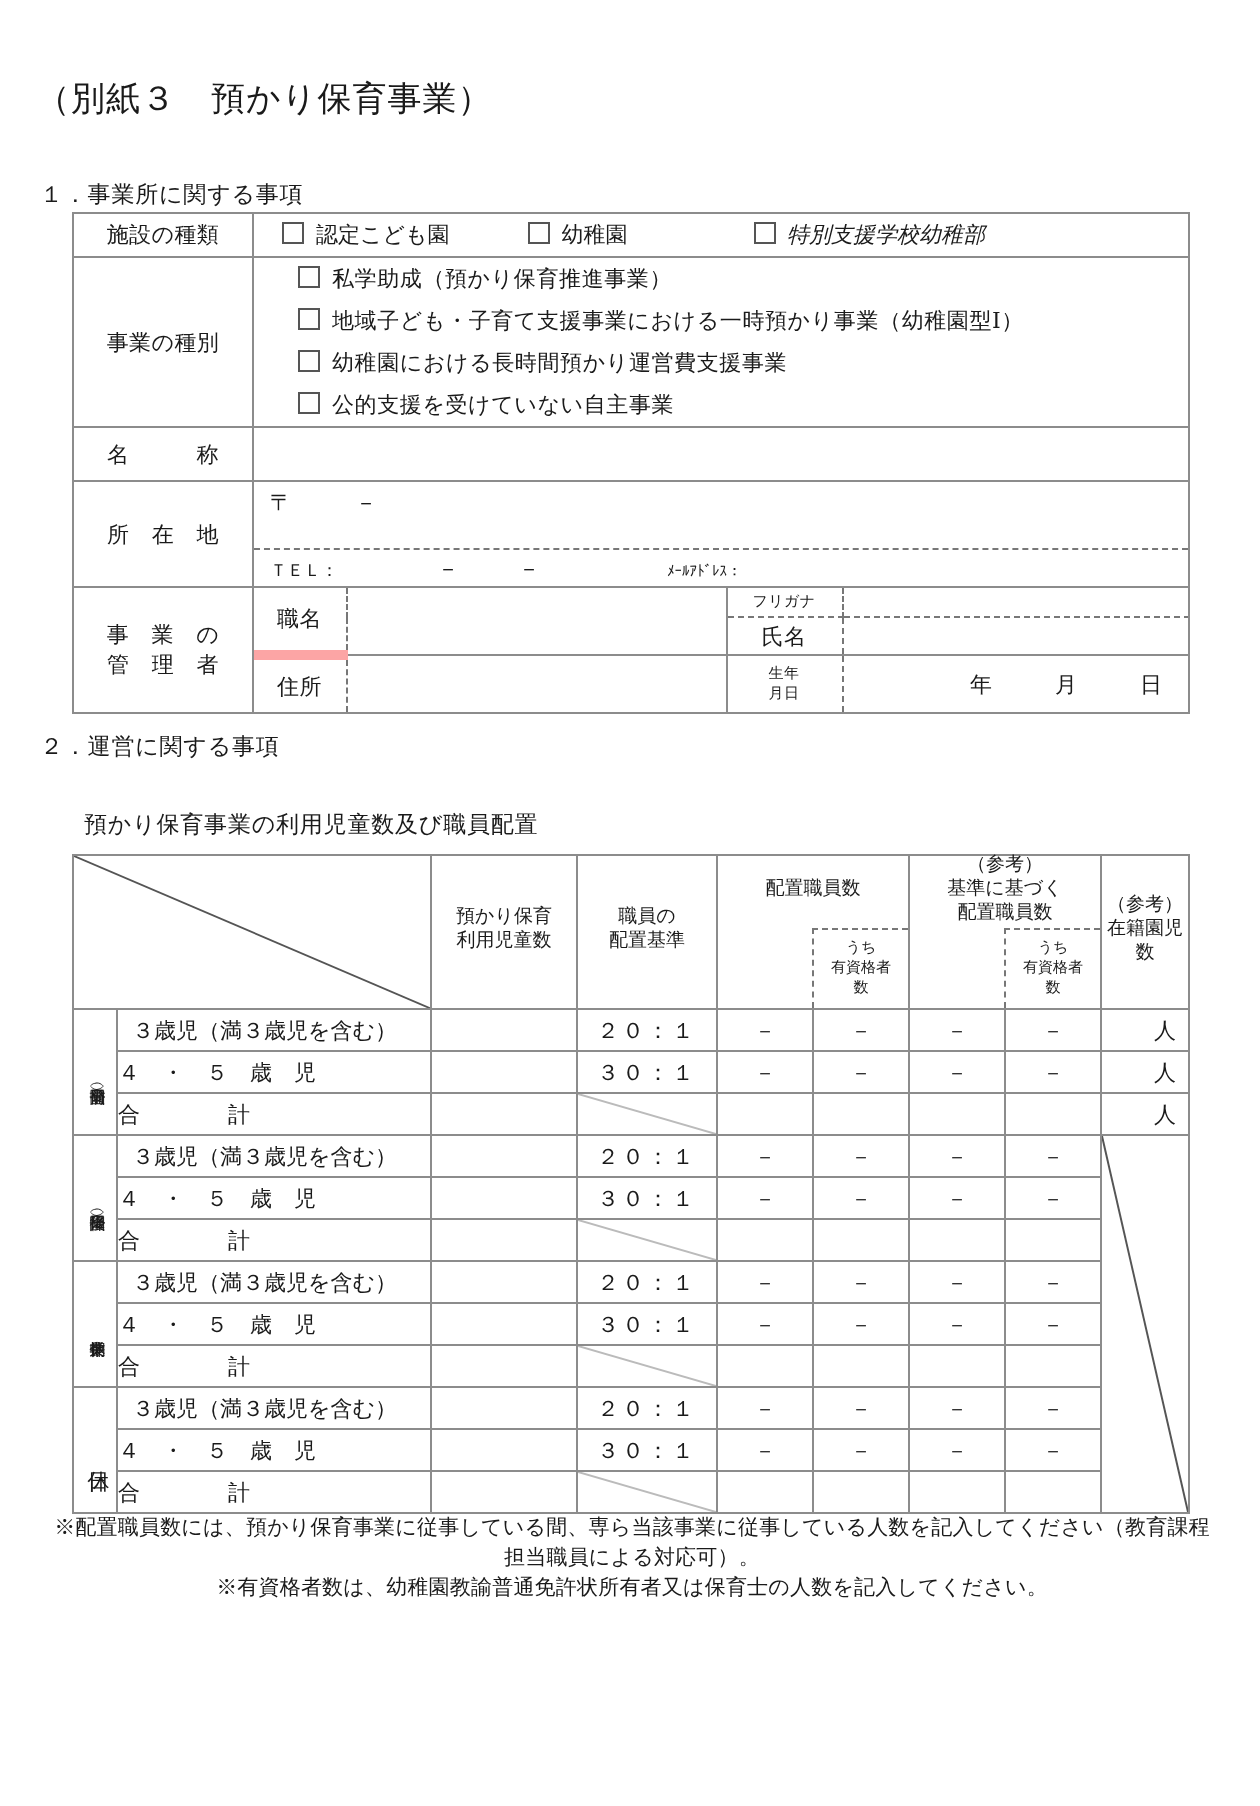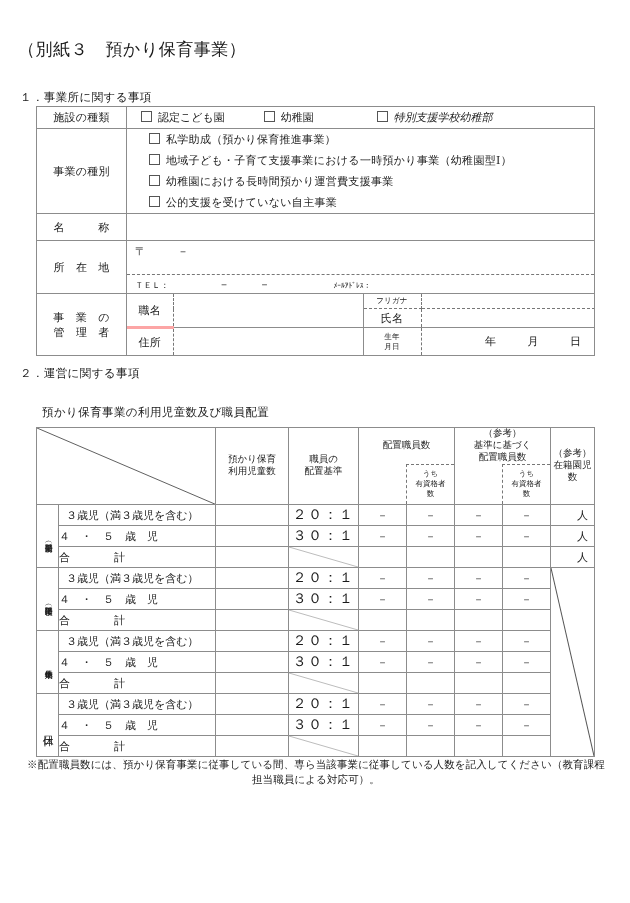--- a/index.html
+++ b/index.html
@@ -38,21 +38,21 @@
   .small{font-size:8.5px;}
   .tiny{font-size:7.5px;}
 
   
   .t2{position:absolute;left:36px;top:427px;width:558px;table-layout:fixed;}
   .t2 td{border:1px solid #8c8c8c;padding:0;text-align:center;vertical-align:middle;}
   .t2 .hd{font-size:9.5px;line-height:1.25;}
   .t2 .vlabel{font-size:8px;line-height:1.05;letter-spacing:0;}
   .t2 .age{font-size:11px;text-align:left;padding-left:7px;}
   .t2 .age-c{font-size:11px;text-align:left;}
-  .t2 .ratio{font-size:14px;letter-spacing:1.5px;text-align:center;}
+  .t2 .ratio{font-size:11px;letter-spacing:1.5px;text-align:center;}
   .t2 .dash{font-size:11px;color:#333;}
   .t2 .nin{font-size:11px;text-align:right;padding-right:6px;}
   .grp-top td{border-top:1.6px solid #8c8c8c !important;}
   .diag-cell{position:relative;}
   .notes{position:absolute;left:26px;top:757px;width:580px;font-size:10.5px;
          line-height:1.45;letter-spacing:.1px;text-align:center;}
   .vert{writing-mode:vertical-rl;text-orientation:upright;display:inline-block;
         line-height:1.05;}
 </style>
 </head>
@@ -133,21 +133,21 @@
         <td style="padding:0">
           <table class="inner" style="table-layout:fixed">
             <colgroup>
                 <col style="width:46px">
                 <col style="width:190px">
                 <col style="width:58px">
                 <col style="width:174px">
               </colgroup>
             <tbody>
               <tr>
-                <td rowspan="2" class="lab" style="border-right:1px dashed #777;border-bottom:3px solid #fca5a5">職名</td>
+                <td rowspan="2" class="lab" style="border-right:1px dashed #777;border-bottom:5px solid #fca5a5">職名</td>
                 <td rowspan="2" style="border-right:1px solid #8c8c8c;border-bottom:1px solid #8c8c8c"></td>
                 <td class="lab tiny" style="height:14px;border-right:1px dashed #777;border-bottom:1px dashed #777">フリガナ</td>
                 <td style="border-bottom:1px dashed #777"></td>
               </tr>
               <tr>
                 <td class="lab" style="height:18px;border-right:1px dashed #777;border-bottom:1px solid #8c8c8c">氏名</td>
                 <td style="border-bottom:1px solid #8c8c8c"></td>
               </tr>
               <tr>
                 <td class="lab" style="height:26px;border-right:1px dashed #777">住所</td>
@@ -374,15 +374,16 @@
         <td class="solid-r"></td>
         <td class="dashed-r" style="border-left:1px dashed #777"></td>
         <td></td>
         <td style="border-left:1px dashed #777"></td>
       </tr>
     </tbody>
   </table>
 
   <div class="notes">
     <div>※配置職員数には、預かり保育事業に従事している間、専ら当該事業に従事している人数を記入してください（教育課程担当職員による対応可）。</div>
+    <div>※有資格者数は、幼稚園教諭普通免許状所有者又は保育士の人数を記入してください。</div>
   </div>
 
 </div>
 
 </body></html>

